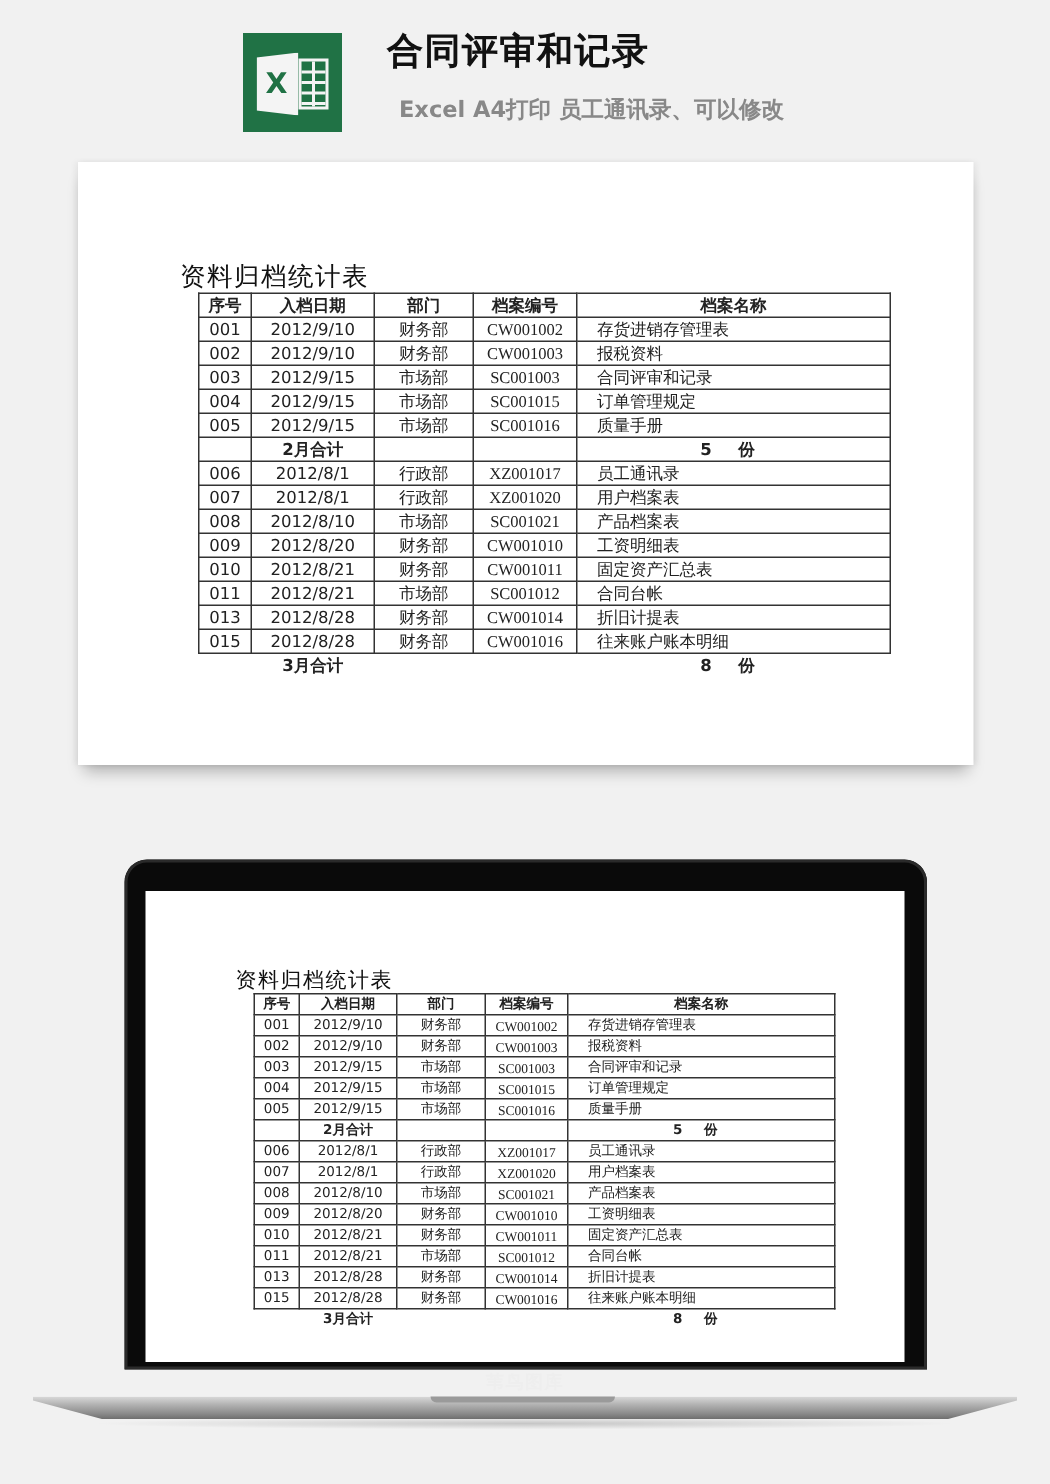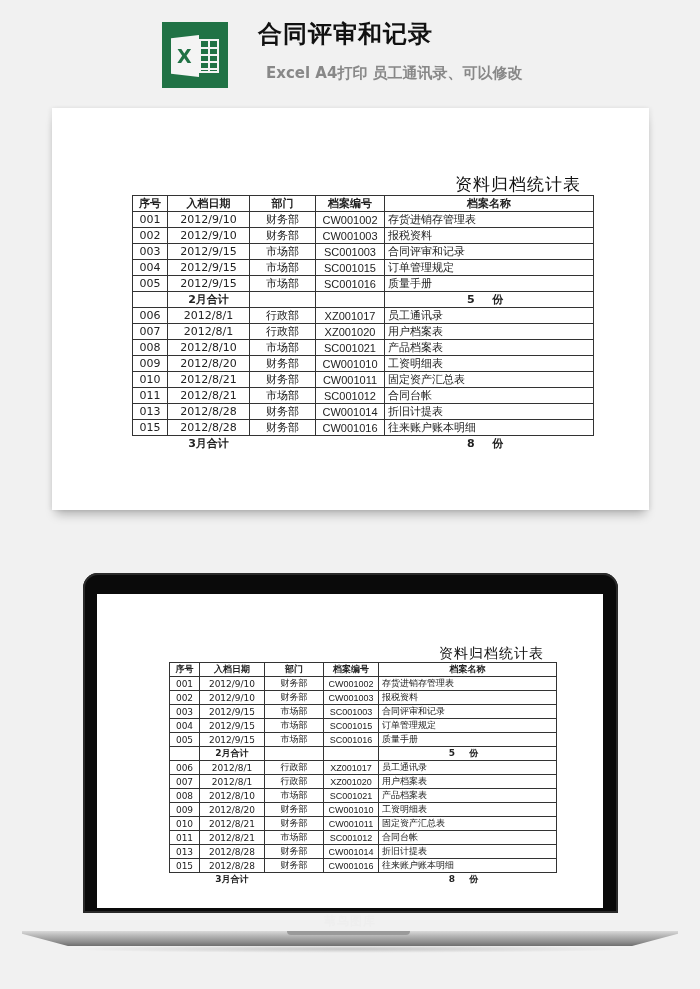--- a/index.html
+++ b/index.html
@@ -46,36 +46,36 @@
   
   .paper {
     position: absolute; left: 52px; top: 108px; width: 597px; height: 402px;
     background: #fff;
     box-shadow: 0 8px 10px -4px rgba(0,0,0,0.28), 2px 0 4px rgba(0,0,0,0.05), -2px 0 4px rgba(0,0,0,0.05);
   }
 
   
   .sheet { position: absolute; }
   .sheet .sheet-title {
-    position: absolute; left: 0; right: 0; text-align: right;
+    position: absolute; left: 0; right: 0; text-align: left;
     font-family: "DejaVu Serif", serif; color: #111;
   }
   .sheet table {
     position: absolute; left: 0; border-collapse: collapse; table-layout: fixed;
     color: #222;
     margin-left: 12px;
   }
   .sheet td, .sheet th {
     border: 1px solid #333; white-space: nowrap; overflow: hidden;
     font-weight: normal; padding: 0;
   }
   .sheet th { font-weight: bold; text-align: center; }
   .sheet td.c { text-align: center; }
-  .sheet td.l { text-align: left; padding-left: 3px; }
-  .sheet td.mono { font-family: Liberation Sans, sans-serif; }
+  .sheet td.l { text-align: left; padding-left: 13px; }
+  .sheet td.mono { font-family: Liberation Serif, serif; }
   .sheet tr.subtotal td { font-weight: bold; text-align: center; }
   .sheet td.r { text-align: right; padding-right: 8px; }
   .sheet tr.after td { border: none; }
 
   
   .sheet.big { left: 120px; top: 173px; width: 461px; height: 280px; }
   .sheet.big .sheet-title { top: 0; font-size: 17px; letter-spacing: 1px; }
   .sheet.big table { top: 22px; width: 461px; font-size: 11px; }
   .sheet.big tr { height: 15.9px; }
   .sheet.big col.c1 { width: 35px; } .sheet.big col.c2 { width: 82px; }

